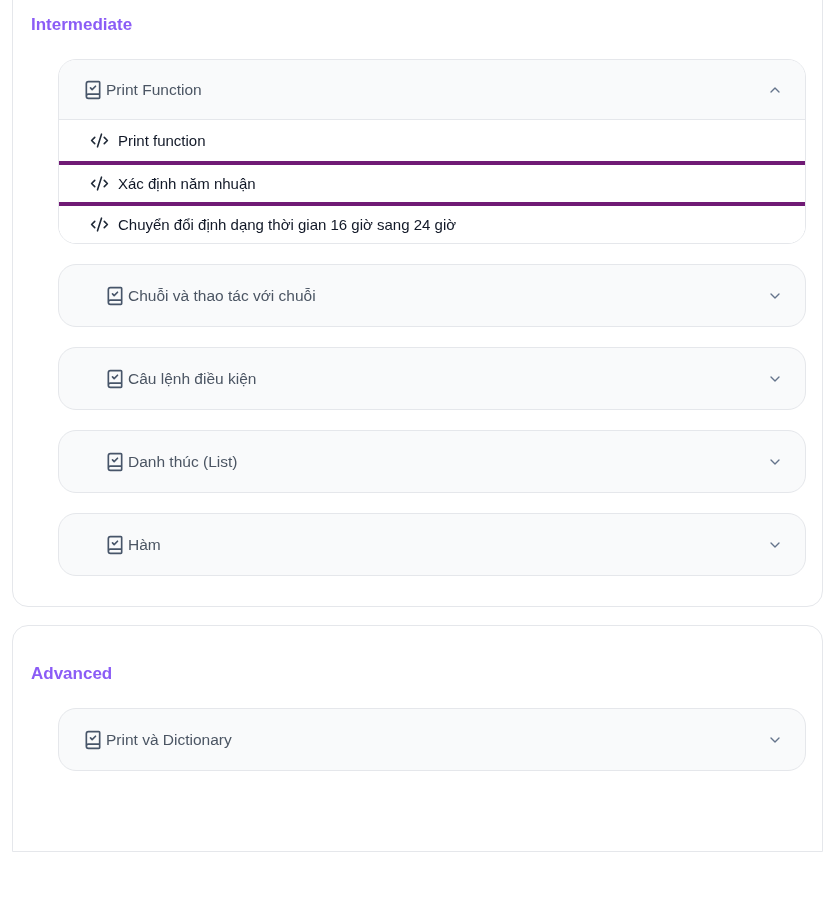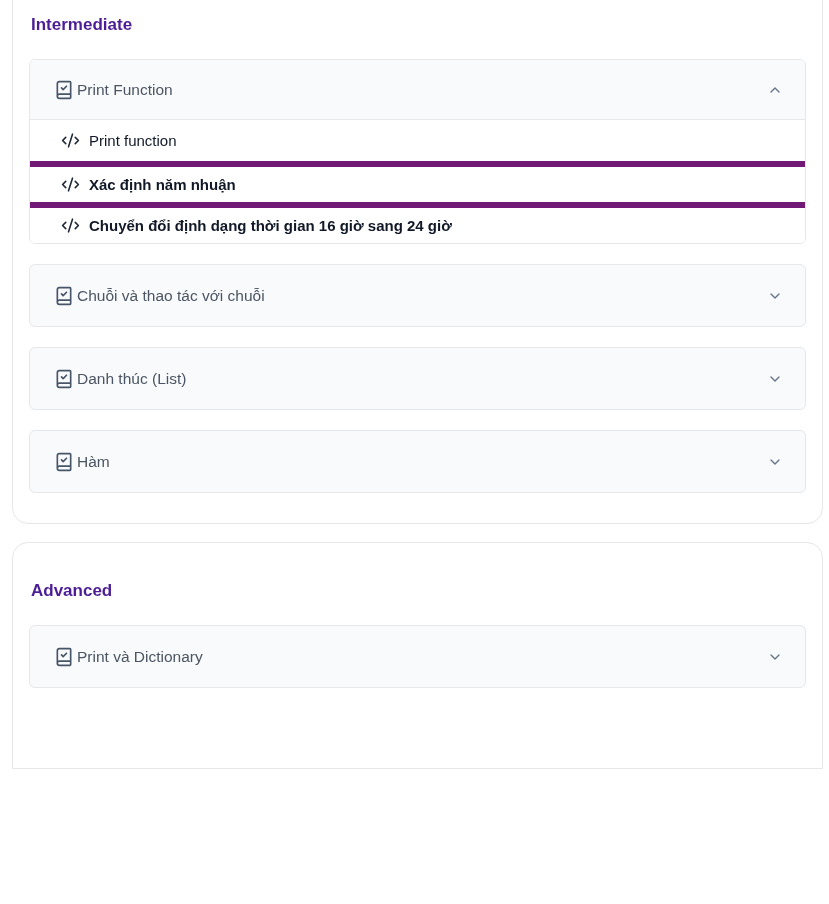--- a/index.html
+++ b/index.html
@@ -18,30 +18,31 @@
     border-radius: 16px;
     padding: 38px 16px 30px 16px;
   }
   .outer-card.cut-top { margin-top: -24px; }
   .outer-card + .outer-card { margin-top: 18px; }
   .outer-card.cut-bottom { padding-bottom: 80px; border-bottom-left-radius: 0; border-bottom-right-radius: 0; }
   .section-title {
     font-size: 17px;
     line-height: 20px;
     font-weight: 700;
-    color: #4c1d95;
+    color: #8b5cf6;
     margin: 0 2px 24px 2px;
   }
   .module-card {
     border: 1px solid #e5e7eb;
-    border-radius: 6px;
+    border-radius: 18px;
     background: #ffffff;
     overflow: hidden;
-  }
-  .module-card + .module-card { margin-top: 20px; }
+    margin-left: 29px;
+  }
+  .module-card + .module-card { margin-top: 20px; padding-left: 22px; }
   .module-header {
     display: flex;
     align-items: center;
     height: 60px;
     padding: 0 22px 0 24px;
     background: #f9fafb;
     cursor: pointer;
   }
   .module-card.collapsed { background: #f9fafb; }
   .module-card.collapsed .module-header { height: 61px; background: transparent; }
@@ -58,21 +59,21 @@
   .chevron { flex: 0 0 auto; display: inline-flex; color: #64748b; }
   .lesson-list { background: #ffffff; }
   .lesson-row {
     display: flex;
     align-items: center;
     height: 41px;
     padding: 0 16px 0 31px;
     background: #ffffff;
     cursor: pointer;
   }
-  .lesson-row + .lesson-row { border-top: 6px solid #701a75; font-weight: bold; }
+  .lesson-row + .lesson-row { border-top: 4px solid #701a75; }
   .lesson-icon { flex: 0 0 auto; display: inline-flex; color: #1f2937; }
   .lesson-label {
     margin-left: 9px;
     font-size: 15px;
     color: #111827;
     white-space: nowrap;
   }
   svg { display: block; }
 </style>
 </head>
@@ -142,20 +143,37 @@
       <span class="module-label">Chuỗi và thao tác với chuỗi</span>
       <span class="spacer"></span>
       <span class="chevron">
         <svg width="16" height="16" viewBox="0 0 24 24" fill="none" stroke="currentColor" stroke-width="2" stroke-linecap="round" stroke-linejoin="round">
             <path d="m6 9 6 6 6-6"></path>
           </svg>
       </span>
     </div>
   </div>
 
+  <div class="module-card collapsed">
+    <div class="module-header">
+      <span class="module-icon">
+        <svg width="20" height="20" viewBox="0 0 24 24" fill="none" stroke="currentColor" stroke-width="2" stroke-linecap="round" stroke-linejoin="round">
+            <path d="M4 19.5v-15A2.5 2.5 0 0 1 6.5 2H19a1 1 0 0 1 1 1v18a1 1 0 0 1-1 1H6.5a1 1 0 0 1 0-5H20"></path>
+            <path d="m9 9.5 2 2 4-4"></path>
+          </svg>
+      </span>
+      <span class="module-label">Câu lệnh điều kiện</span>
+      <span class="spacer"></span>
+      <span class="chevron">
+        <svg width="16" height="16" viewBox="0 0 24 24" fill="none" stroke="currentColor" stroke-width="2" stroke-linecap="round" stroke-linejoin="round">
+            <path d="m6 9 6 6 6-6"></path>
+          </svg>
+      </span>
+    </div>
+  </div>
 
 
   <div class="module-card collapsed">
     <div class="module-header">
       <span class="module-icon">
         <svg width="20" height="20" viewBox="0 0 24 24" fill="none" stroke="currentColor" stroke-width="2" stroke-linecap="round" stroke-linejoin="round">
             <path d="M4 19.5v-15A2.5 2.5 0 0 1 6.5 2H19a1 1 0 0 1 1 1v18a1 1 0 0 1-1 1H6.5a1 1 0 0 1 0-5H20"></path>
             <path d="m9 9.5 2 2 4-4"></path>
           </svg>
       </span>

